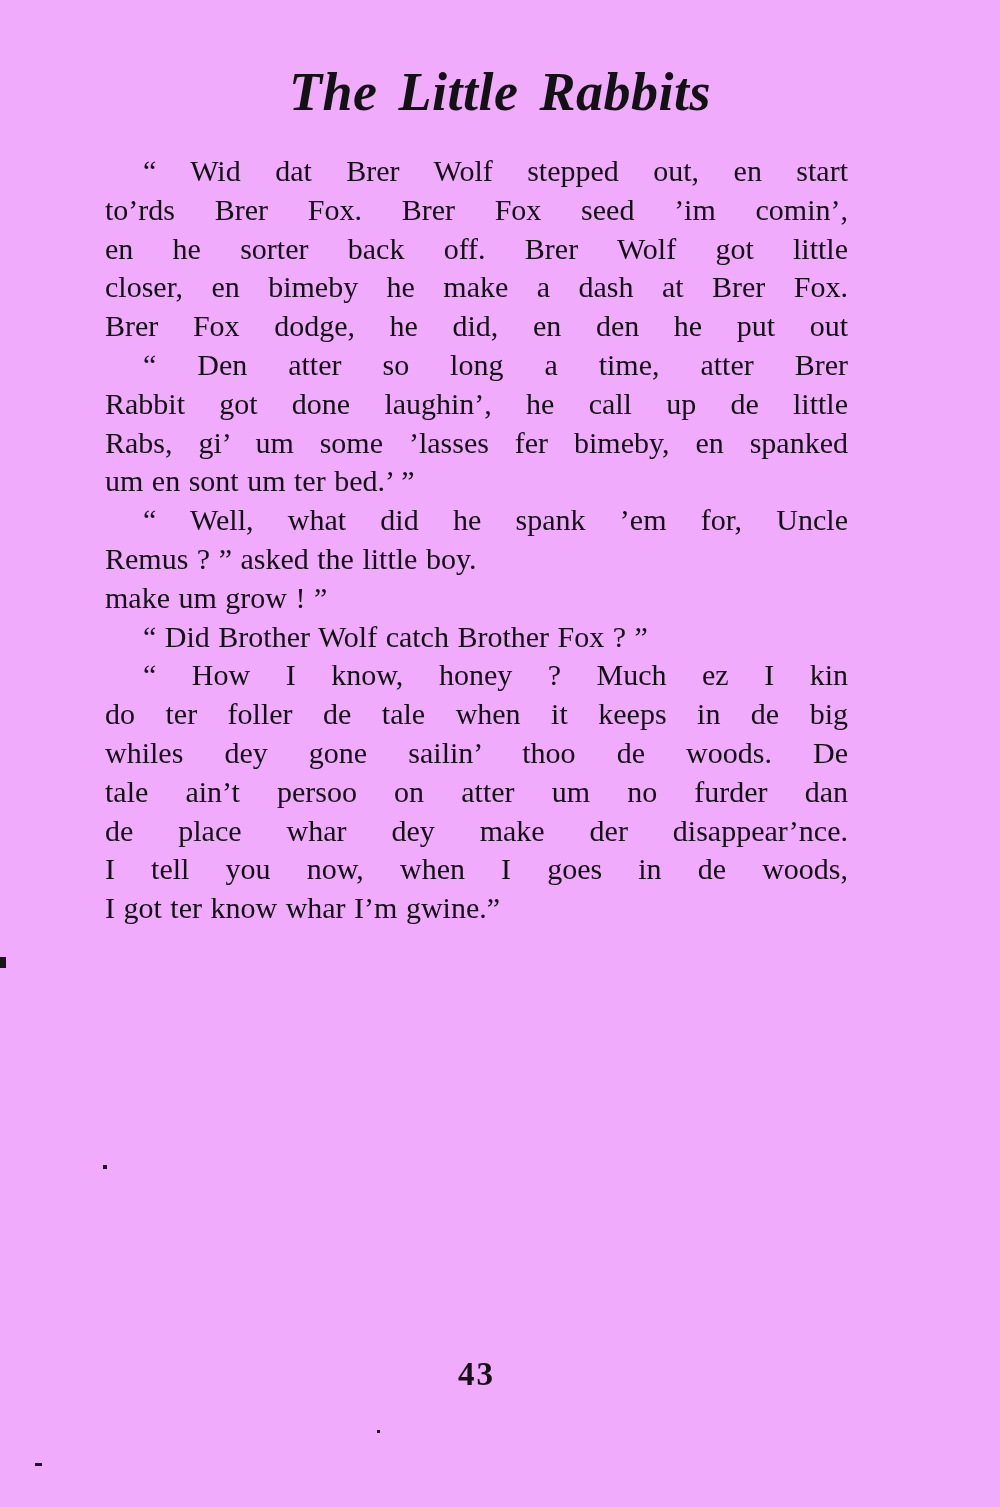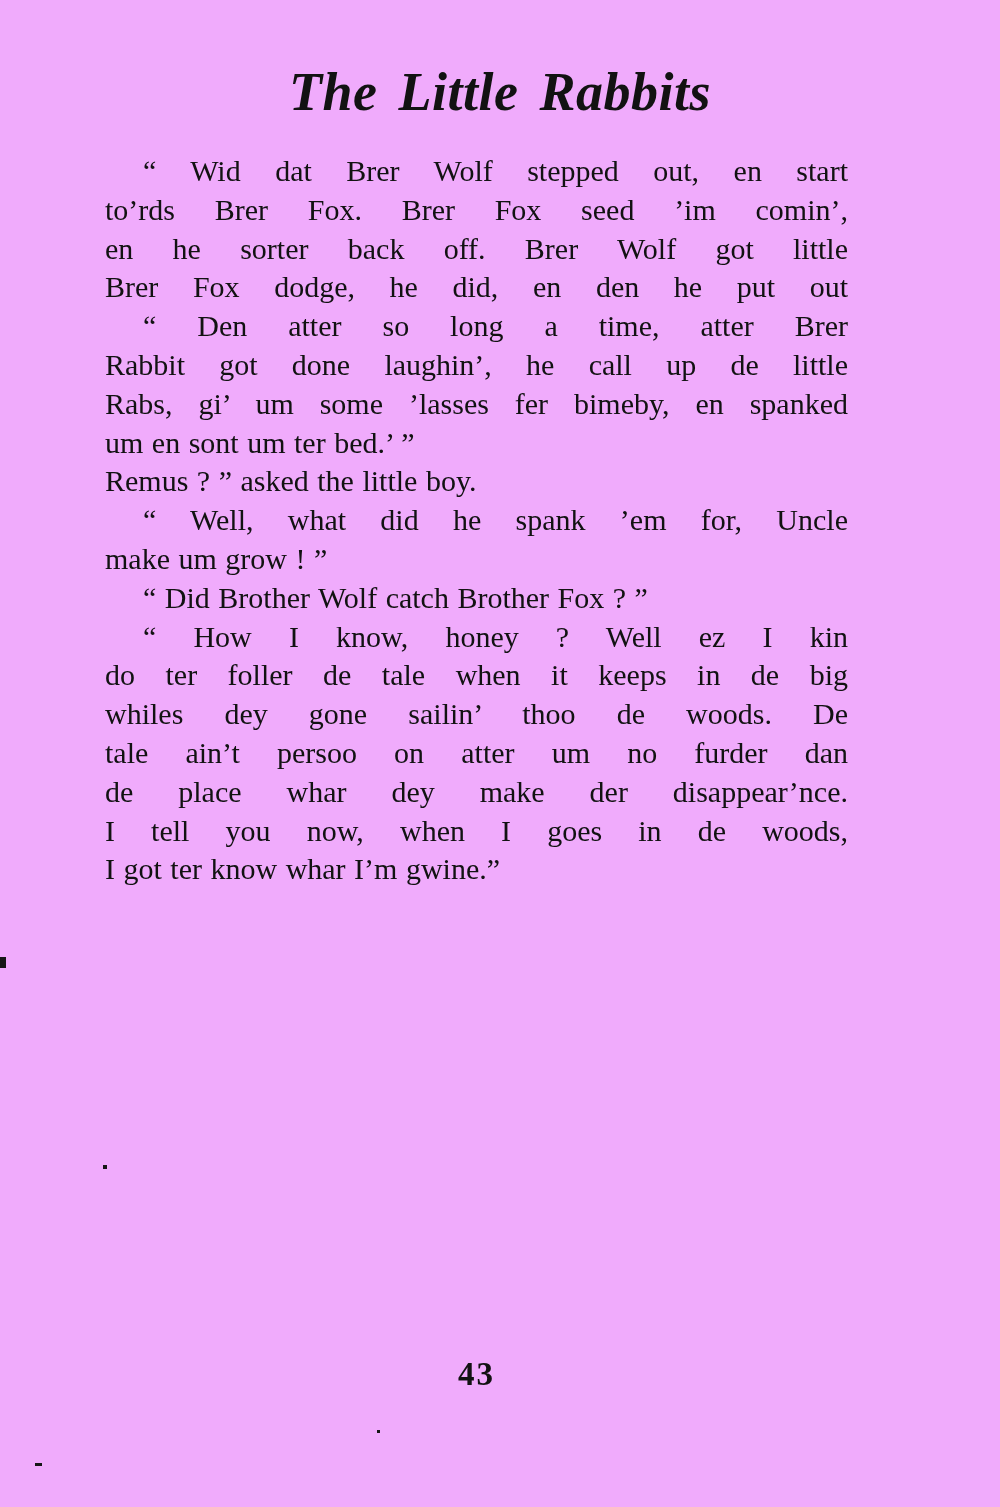--- a/index.html
+++ b/index.html
@@ -77,45 +77,46 @@
 <div class="page">
 
   <div class="title">The Little Rabbits</div>
 
   <div class="text-block">
 
     <div class="para">
       <div class="line first">“ Wid dat Brer Wolf stepped out, en start</div>
       <div class="line">to’rds Brer Fox.  Brer Fox seed ’im comin’,</div>
       <div class="line">en he sorter back off.  Brer Wolf got little</div>
+      <div class="line">closer, en bimeby he make a dash at Brer Fox.</div>
       <div class="line">Brer Fox dodge, he did, en den he put out</div>
     </div>
 
     <div class="para">
       <div class="line first">“ Den atter so long a time, atter Brer</div>
       <div class="line">Rabbit got done laughin’, he call up de little</div>
       <div class="line">Rabs, gi’ um some ’lasses fer bimeby, en spanked</div>
       <div class="line last">um en sont um ter bed.’ ”</div>
     </div>
 
     <div class="para">
+      <div class="line first">“ Well, what did he spank ’em for, Uncle</div>
       <div class="line last">Remus ? ” asked the little boy.</div>
-      <div class="line first">“ Well, what did he spank ’em for, Uncle</div>
     </div>
 
     <div class="para">
       <div class="line last">make um grow ! ”</div>
     </div>
 
     <div class="para">
       <div class="line first last">“ Did Brother Wolf catch Brother Fox ? ”</div>
     </div>
 
     <div class="para">
-      <div class="line first">“ How I know, honey ?  Well ez I kin</div>
+      <div class="line first">“ How I know, honey ?  Much ez I kin</div>
       <div class="line">do ter foller de tale when it keeps in de big</div>
       <div class="line">whiles dey gone sailin’ thoo de woods.  De</div>
       <div class="line">tale ain’t persoo on atter um no furder dan</div>
       <div class="line">de place whar dey make der disappear’nce.</div>
       <div class="line">I tell you now, when I goes in de woods,</div>
       <div class="line last">I got ter know whar I’m gwine.”</div>
     </div>
 
   </div>
 

